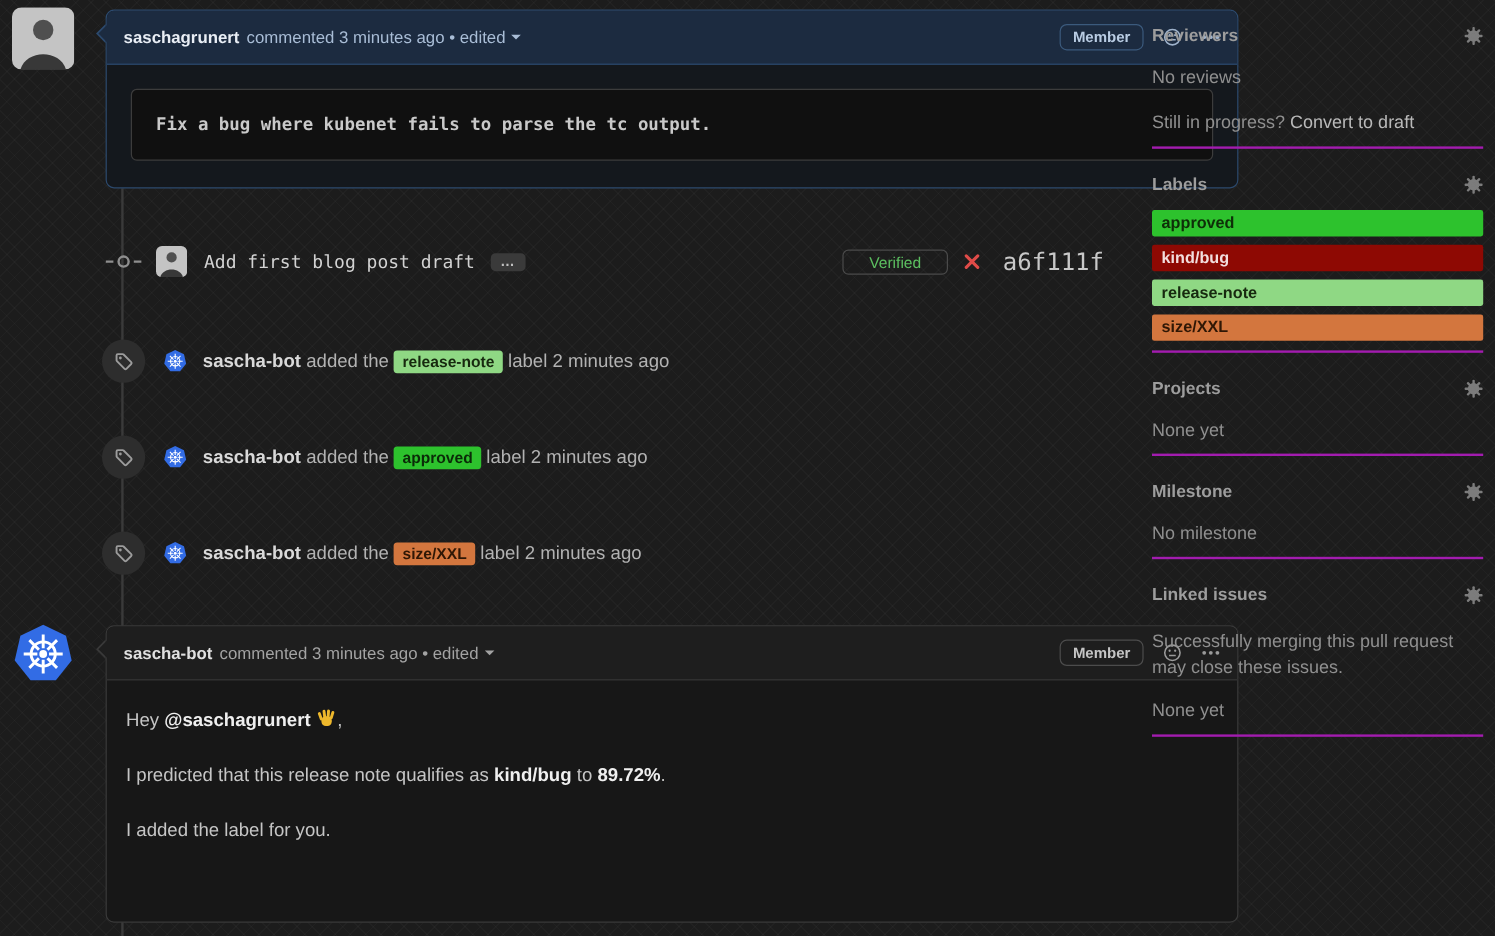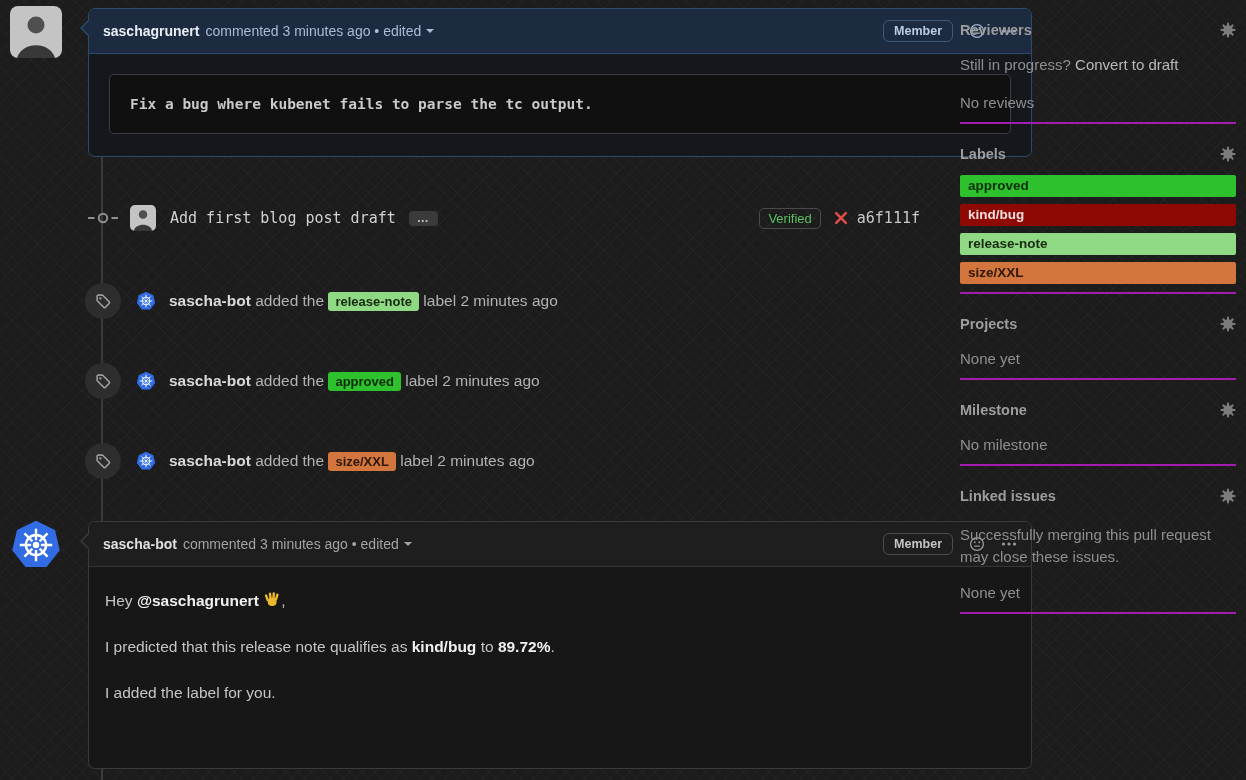--- a/index.html
+++ b/index.html
@@ -62,23 +62,23 @@
   .c-body2 b { color:#efefef; }
   .mention { font-weight:bold; color:#efefef; cursor:pointer; }
   .wave { display:inline-block; width:18px; height:18px; vertical-align:-3px; }
   .wave svg { width:18px; height:18px; }
 
   
   .commit-row { position:absolute; left:88px; top:198px; width:832px; height:40px; display:flex; align-items:center; z-index:1; }
   .commit-ic { width:30px; height:16px; flex:none; }
   .commit-msg { font-family:"DejaVu Sans Mono", monospace; font-size:15px; color:#d2d2d2; margin-left:14px; cursor:pointer; }
   .more-chip { background:#3a3a3a; color:#c0c0c0; border-radius:4px; font-size:12px; font-weight:bold; line-height:15px; padding:0 8px; margin-left:13px; cursor:pointer; letter-spacing:1px; }
-  .verified { border:1px solid #4a4a4a; color:#5cbf60; border-radius:5px; font-size:13px; padding:2px 8px; cursor:pointer; }
+  .verified { border:1px solid #4a4a4a; color:#5cbf60; border-radius:5px; font-size:13px; padding:2px 21px; cursor:pointer; }
   .x-ic { width:14px; height:14px; margin-left:13px; cursor:pointer; }
-  .commit-hash { font-family:"DejaVu Sans Mono", monospace; font-size:15px; color:#c8c8c8; margin-left:9px; cursor:pointer; }
+  .commit-hash { font-family:"DejaVu Sans Mono", monospace; font-size:20px; color:#c8c8c8; margin-left:19px; cursor:pointer; }
   .commit-row .avatar-sm { margin-left:12px; cursor:pointer; }
 
   
   .event { position:absolute; left:85px; width:840px; height:40px; display:flex; align-items:center; z-index:1; }
   .evt-circle { width:36px; height:36px; border-radius:50%; background:#2d2d2d; display:flex; align-items:center; justify-content:center; flex:none; }
   .evt-circle svg { width:17px; height:17px; }
   .event .avatar-bot20 { margin-left:15px; cursor:pointer; }
   .evt-text { margin-left:13px; font-size:15.5px; color:#b2b2b2; }
   .evt-text b { color:#d9d9d9; cursor:pointer; }
   .lbl-chip { display:inline-block; border-radius:3px; padding:2px 7px; font-size:13px; font-weight:bold; cursor:pointer; }
@@ -311,25 +311,25 @@
 
     <div class="side-sec first">
       <div class="sec-head">
         <span class="sec-title">Reviewers</span>
         <span class="gear">
             <svg viewBox="0 0 16 16">
               <use href="#sym-gear"></use>
             </svg>
           </span>
       </div>
+      <div class="sec-line">No reviews</div>
       <div class="sec-line">
         <span>Still in progress?</span>
         <span class="sec-link">Convert to draft</span>
       </div>
-      <div class="sec-line">No reviews</div>
     </div>
 
 
     <div class="side-sec">
       <div class="sec-head">
         <span class="sec-title">Labels</span>
         <span class="gear">
             <svg viewBox="0 0 16 16">
               <use href="#sym-gear"></use>
             </svg>

